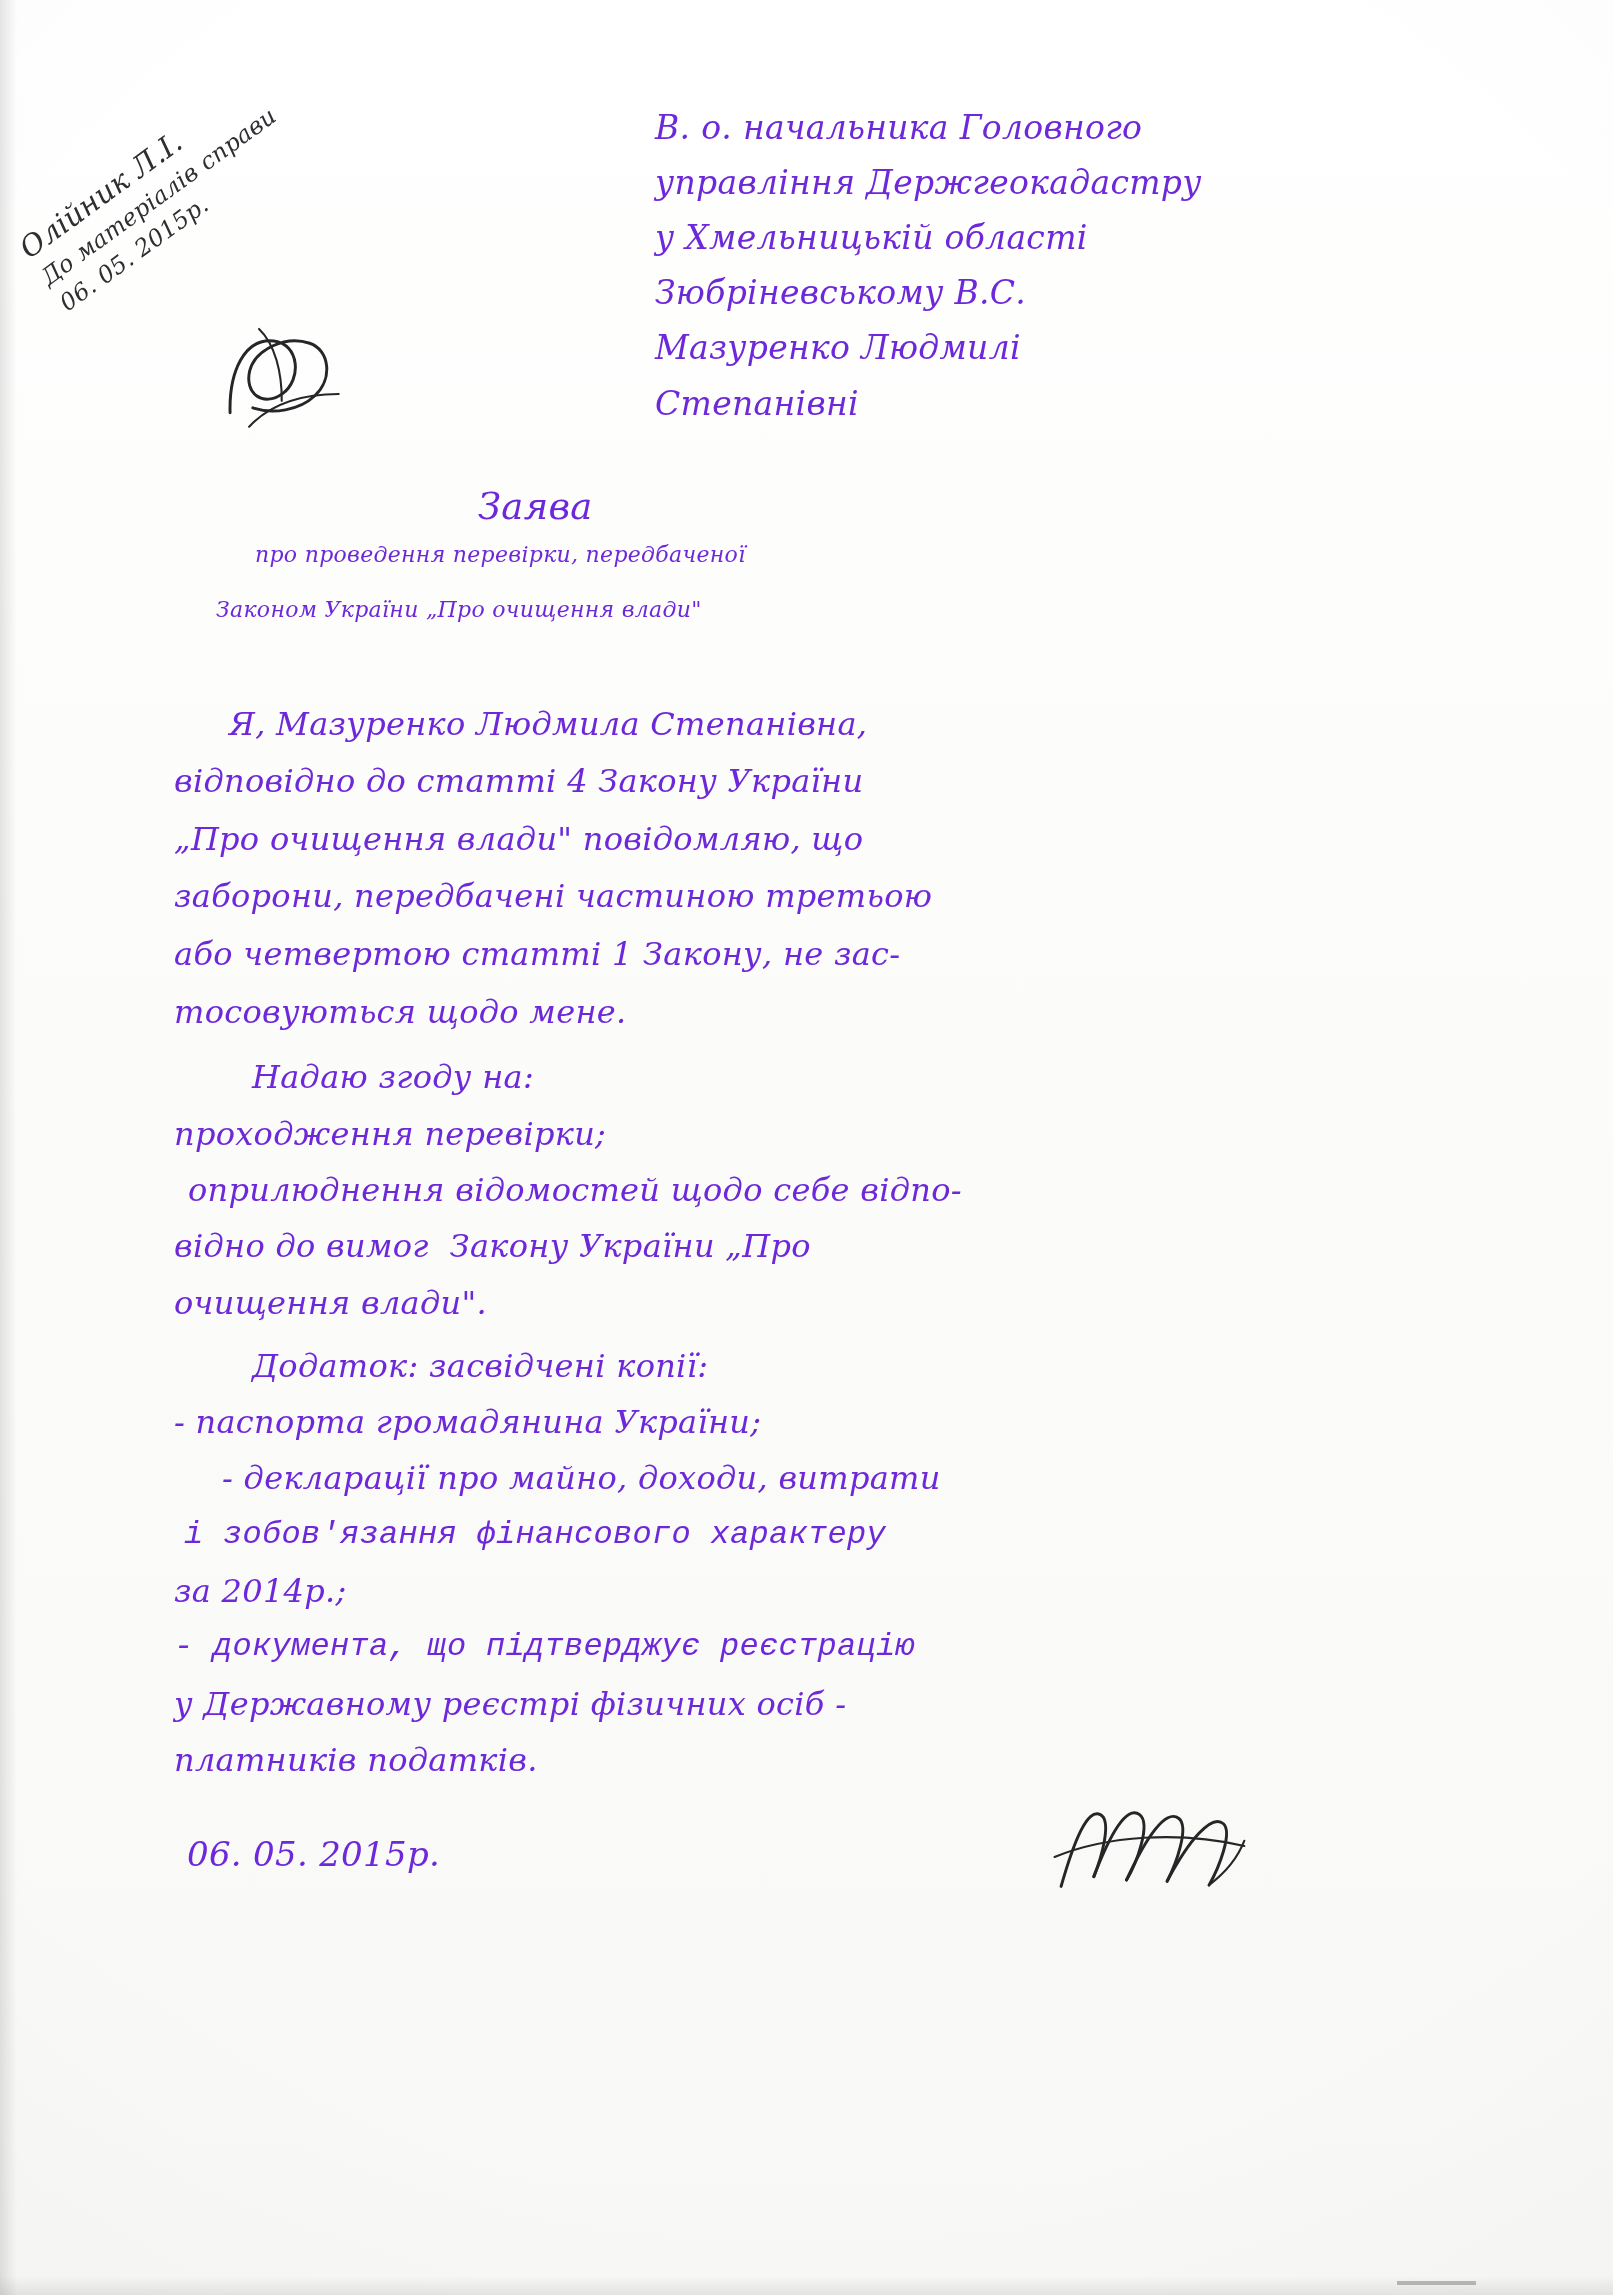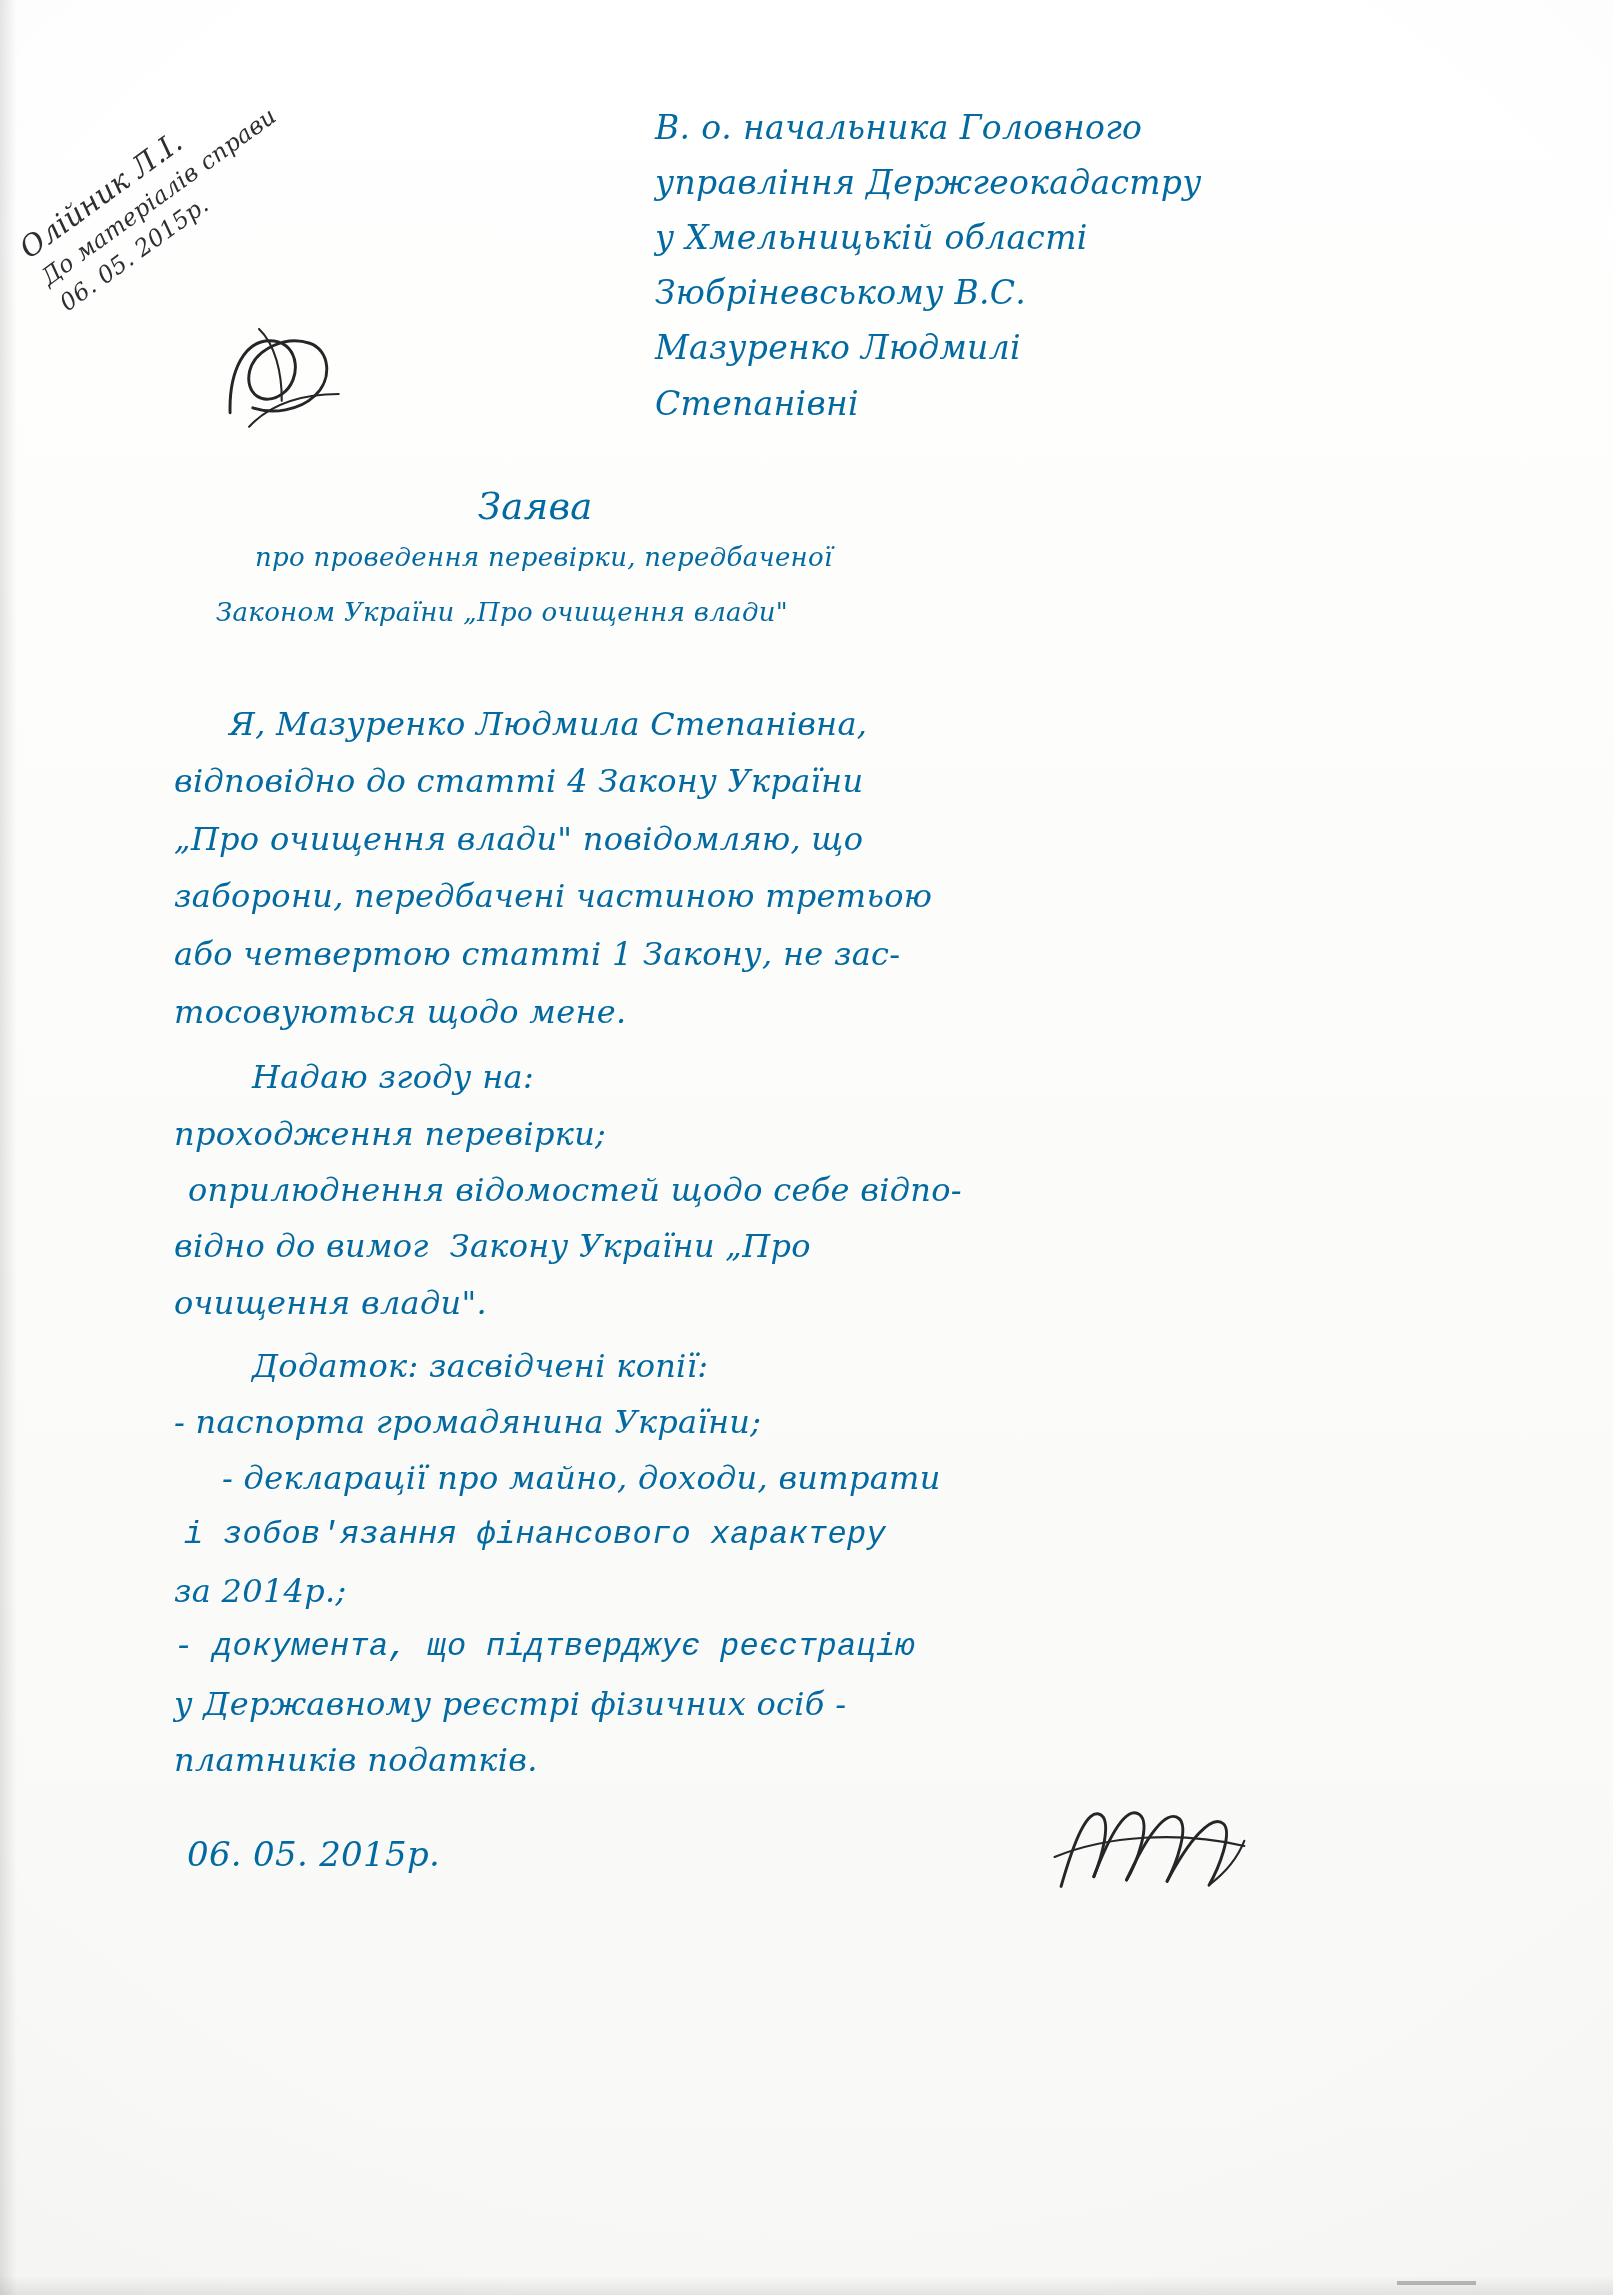--- a/index.html
+++ b/index.html
@@ -33,21 +33,21 @@
   .edge-shadow-bottom {
     position: absolute;
     left: 0; right: 0; bottom: 0; height: 19.7px;
     background: linear-gradient(0deg, rgba(0,0,0,0.08), rgba(0,0,0,0));
     pointer-events: none;
   }
 
   
   .hw {
     position: absolute;
-    color: #0369a1;
+    color: #6d28d9;
     font-family: "DejaVu Serif", serif;
     font-style: italic;
     font-weight: 400;
     letter-spacing: 0.3px;
     white-space: pre;
     transform-origin: left top;
   }
   .hw.line {
     font-size: 30px;
     line-height: 1.02;
@@ -56,21 +56,21 @@
   
   #addressee-block .hw.line {
     font-size: 33px;
   }
 
   #title-word {
     font-size: 37px;
   }
 
   #subtitle-block .hw.line {
-    font-size: 26px;
+    font-size: 22px;
   }
 
   #body-block .hw.line {
     font-size: 32px;
   }
 
   #consent-block .hw.line,
   #annex-block .hw.line {
     font-size: 32px;
   }

